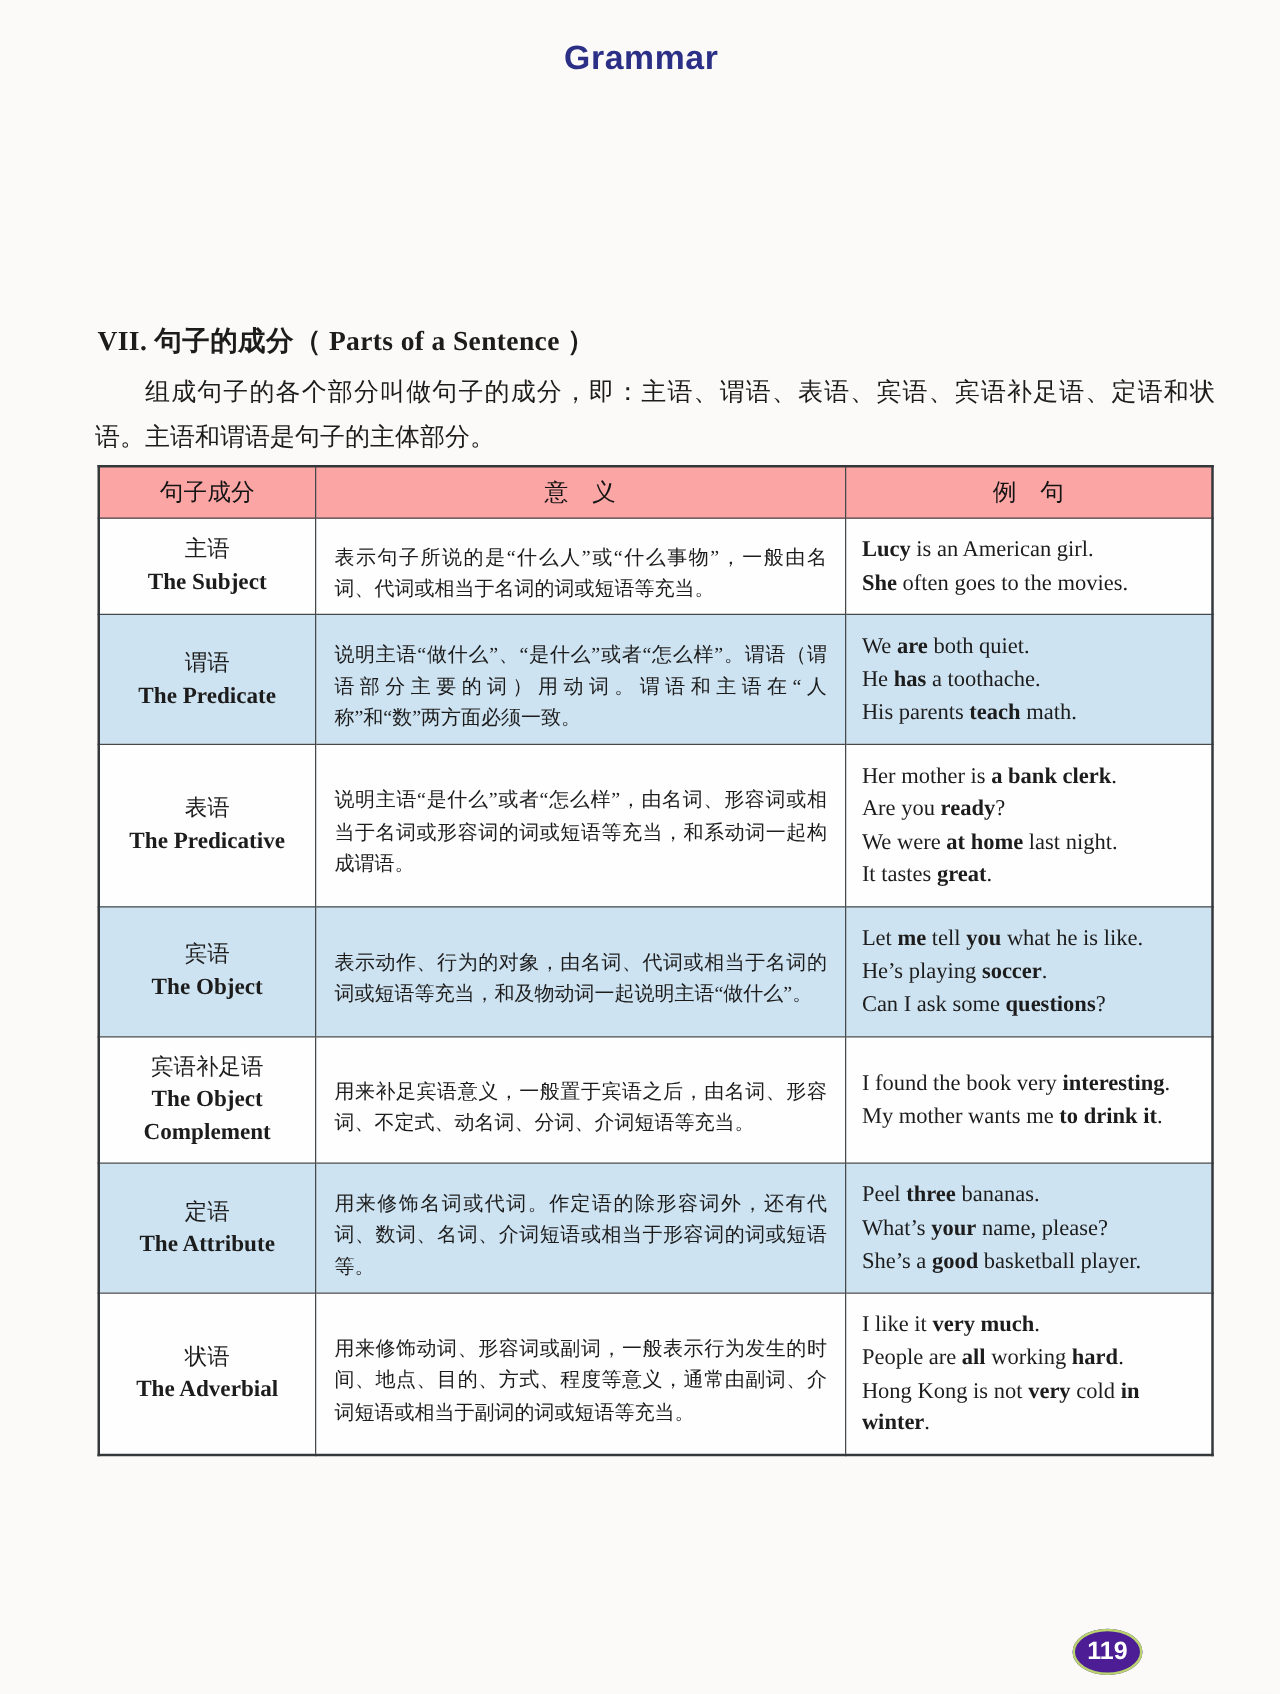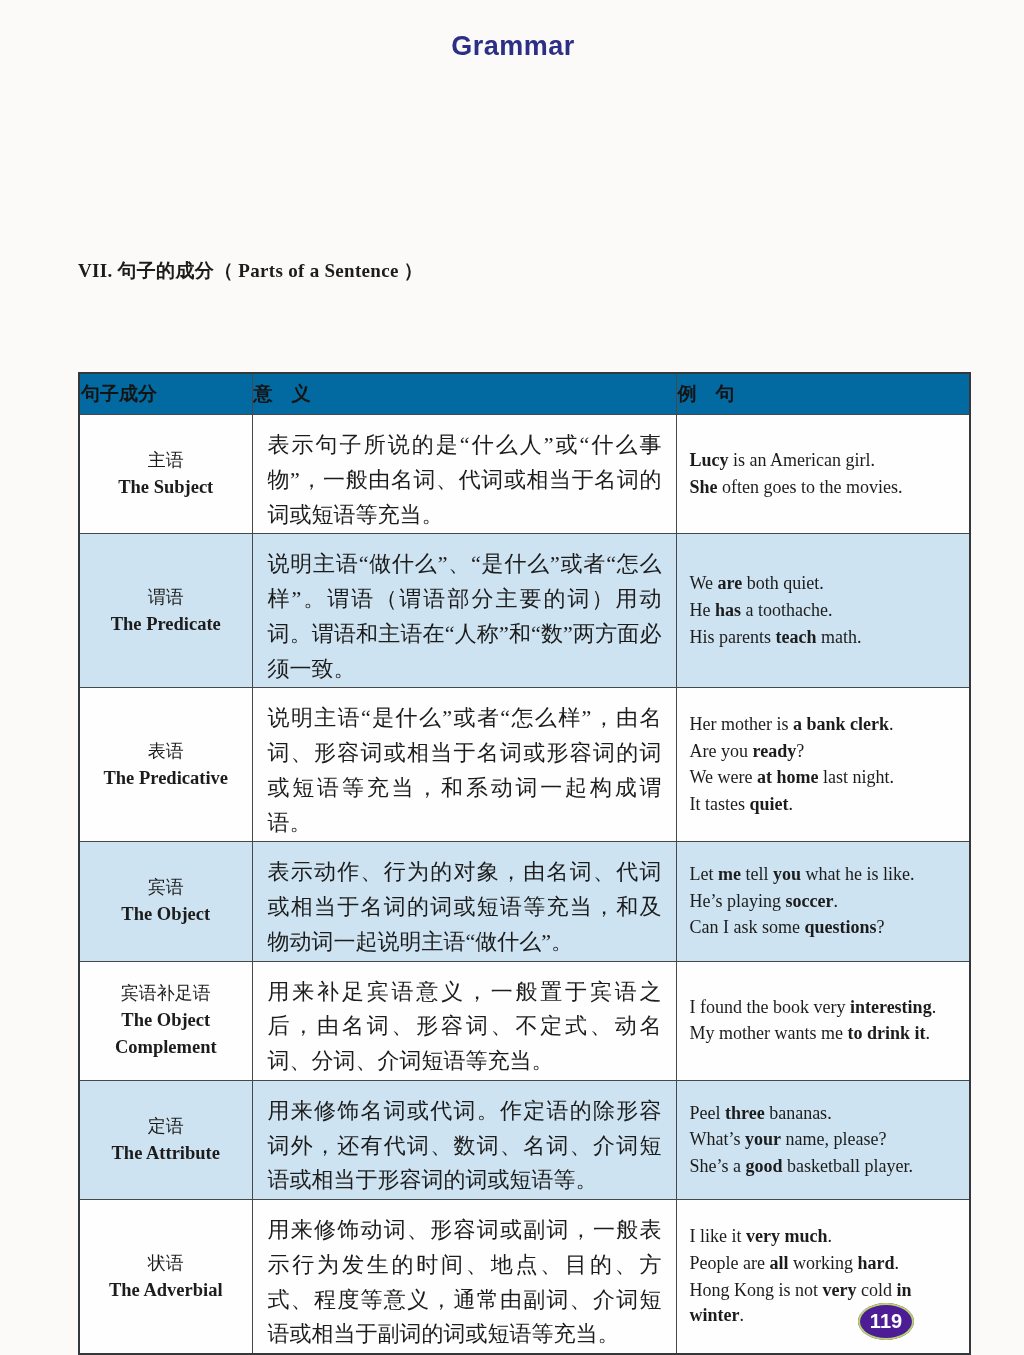--- a/index.html
+++ b/index.html
@@ -45,21 +45,21 @@
     margin: 0 0 2px 0;
     font-size: 20.5px;
     line-height: 1.74;
     text-indent: 2em;
   }
   .b { font-weight: bold; }
 
   
   .section-title {
     position: absolute; top: 258px; left: 78px; right: 52px;
-    font-size: 19px; font-weight: bold;
+    font-size: 22px; font-weight: bold;
     letter-spacing: 0.3px;
   }
   .section-intro {
     position: absolute; top: 296px; left: 76px; right: 52px;
     font-size: 20px; line-height: 1.8;
     text-indent: 2em;
     text-align: justify;
   }
 
   
@@ -70,36 +70,36 @@
     table-layout: fixed;
     background: #fefefe;
   }
   .parts-table th, .parts-table td {
     border: 1.6px solid #46494c;
     vertical-align: middle;
   }
   .parts-table { border: 2px solid #35383b; }
   .parts-table th {
     height: 38px;
-    background: #0369a1;
+    background: #fca5a5;
     font-size: 19px;
-    font-weight: bold;
+    font-weight: normal;
     color: #141414;
-    text-align: left;
+    text-align: center;
   }
   .col-part { width: 173px; }
   .col-meaning { width: 424px; }
   .col-examples { width: 294px; }
   tr.shaded td { background: #cee3f1; }
   .c-part { text-align: center; padding: 10px 14px; }
   .part-cn { font-size: 18px; line-height: 1.5; }
   .part-en { font-size: 18.5px; font-weight: bold; line-height: 1.45; }
   .c-meaning {
     padding: 13px 14px 1px 15px;
-    font-size: 22px;
+    font-size: 16px;
     line-height: 1.58;
     text-align: justify;
   }
   .c-examples {
     padding: 11px 10px 11px 13px;
     font-size: 18px;
     line-height: 1.42;
   }
   .c-examples div { margin: 1px 0; }
 
@@ -127,20 +127,21 @@
   <div class="grammar-bar">
     <div class="dots dots-left"></div>
     <div class="grammar-label">Grammar</div>
     <div class="dots dots-right"></div>
   </div>
 
   <div class="err-block">
   </div>
 
   <div class="section-title">VII. 句子的成分（ Parts of a Sentence ）</div>
+  <div class="section-intro">组成句子的各个部分叫做句子的成分，即：主语、谓语、表语、宾语、宾语补足语、定语和状语。主语和谓语是句子的主体部分。</div>
 
   <table class="parts-table">
     <colgroup>
       <col class="col-part">
         <col class="col-meaning">
         <col class="col-examples">
     </colgroup>
     <thead>
       <tr>
         <th>句子成分</th>
@@ -175,21 +176,21 @@
       <tr>
         <td class="c-part">
           <div class="part-cn">表语</div>
           <div class="part-en">The Predicative</div>
         </td>
         <td class="c-meaning">说明主语“是什么”或者“怎么样”，由名词、形容词或相当于名词或形容词的词或短语等充当，和系动词一起构成谓语。</td>
         <td class="c-examples">
             <div><span>Her mother is </span><span class="b">a bank clerk</span><span>.</span></div>
             <div><span>Are you </span><span class="b">ready</span><span>?</span></div>
             <div><span>We were </span><span class="b">at home</span><span> last night.</span></div>
-            <div><span>It tastes </span><span class="b">quiet</span><span>.</span></div>
+            <div><span>It tastes </span><span class="b">great</span><span>.</span></div>
           </td>
       </tr>
       <tr class="shaded">
         <td class="c-part">
           <div class="part-cn">宾语</div>
           <div class="part-en">The Object</div>
         </td>
         <td class="c-meaning">表示动作、行为的对象，由名词、代词或相当于名词的词或短语等充当，和及物动词一起说明主语“做什么”。</td>
         <td class="c-examples">
             <div><span>Let </span><span class="b">me</span><span> tell </span><span class="b">you</span><span> what he is like.</span></div>

